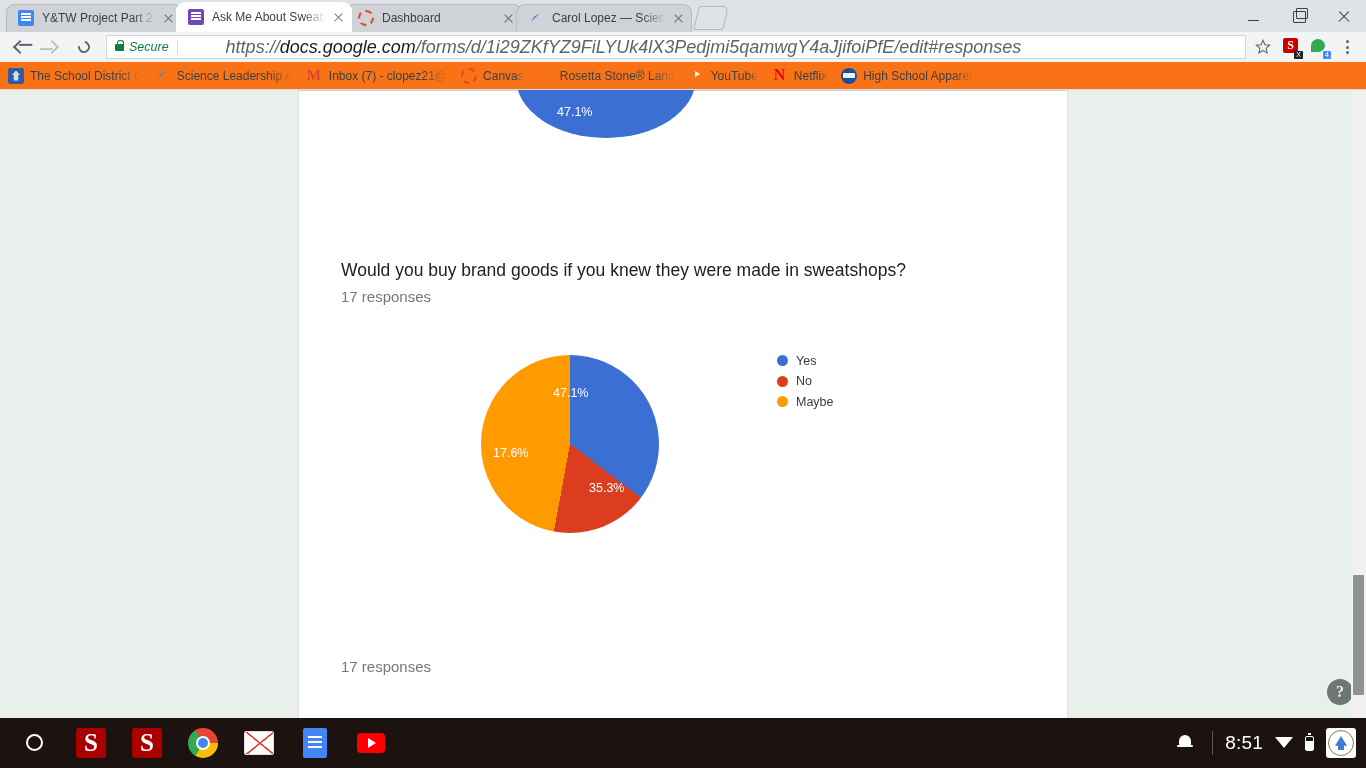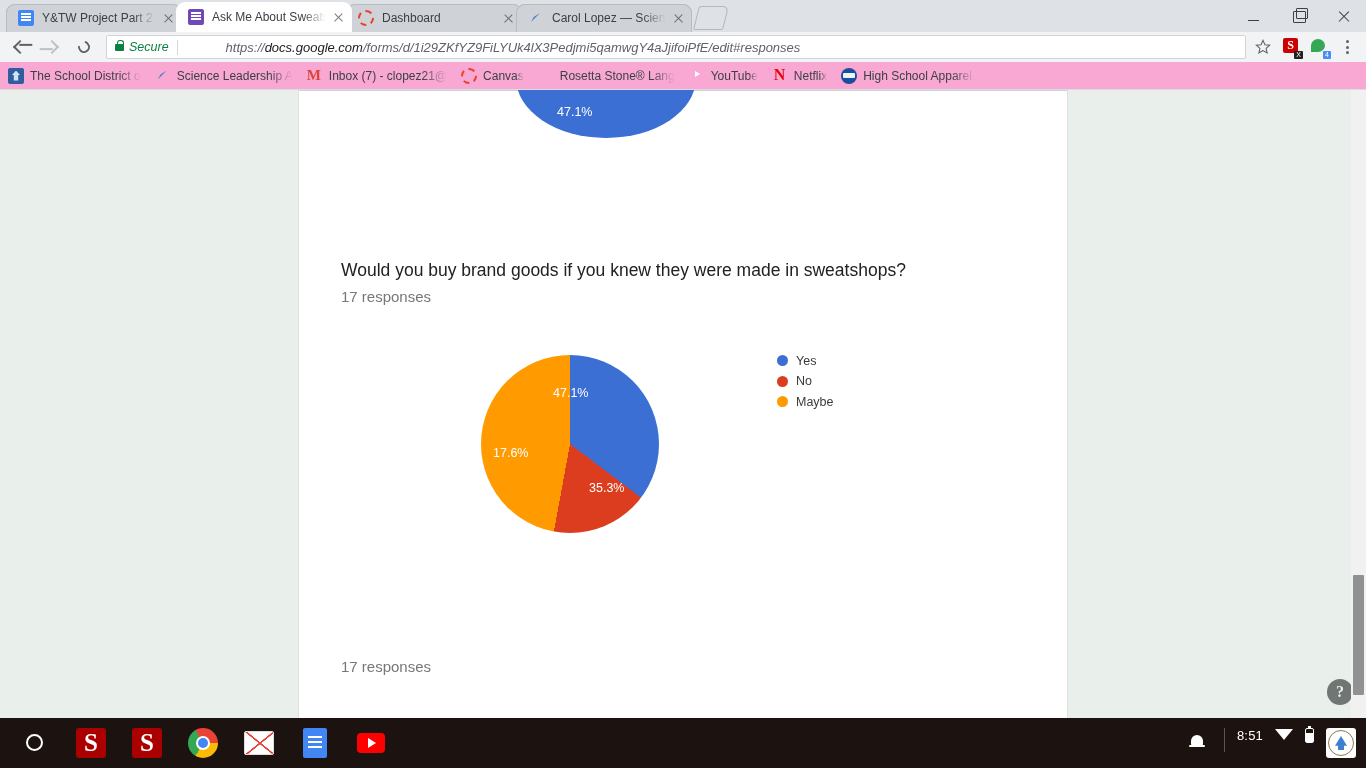--- a/index.html
+++ b/index.html
@@ -94,21 +94,21 @@
     border:2px solid #5f6368; border-radius:50%; border-top-color:transparent; transform: rotate(-35deg); }
   .omnibox {
     flex:1 1 auto; height:24px; background:#fff; border:1px solid #d2d4d7; border-radius:2px;
     display:flex; align-items:center; padding:0 6px 0 8px; font-size:13px; margin:0 4px;font-style:italic;
   }
   .lock { width:9px; height:7px; background:#0b8043; border-radius:1px; position:relative; margin-right:5px; flex:0 0 9px; }
   .lock::before { content:""; position:absolute; left:2px; top:-4px; width:5px; height:5px;
     border:1.4px solid #0b8043; border-bottom:none; border-radius:3px 3px 0 0; }
   .secure { color:#0b8043; font-size:12.5px; margin-right:8px; white-space:nowrap; }
   .sep { width:1px; height:15px; background:#d7d7d7; margin-right:8px; flex:0 0 1px; }
-  .url { font-size:13px; color:#5f6368; white-space:nowrap; overflow:hidden;padding-left:40px; }
+  .url { font-size:18px; color:#5f6368; white-space:nowrap; overflow:hidden;padding-left:40px; }
   .url b { color:#202124; font-weight:400; }
   .url .proto { color:#5f6368; }
   .star { width:26px; height:26px; position:relative; flex:0 0 26px; }
   .star svg { position:absolute; left:5px; top:5px; }
   .ext { width:26px; height:26px; position:relative; flex:0 0 26px; margin-left:2px; }
   .ext-s {
     position:absolute; left:5px; top:4px; width:15px; height:15px; background:#c00; border-radius:2px;
     color:#fff; font-weight:bold; font-size:12px; text-align:center; line-height:15px;
     font-family:"Liberation Serif", serif;
   }
@@ -118,21 +118,21 @@
   }
   .ext-badge.blue { background:#4a8cf7; }
   .bubble {
     position:absolute; left:5px; top:5px; width:14px; height:13px; background:#34a853; border-radius:50% 50% 50% 0;
   }
   .kebab { width:26px; height:26px; position:relative; flex:0 0 26px; margin-left:2px; }
   .kebab span { position:absolute; left:12px; width:3px; height:3px; border-radius:50%; background:#5f6368; }
   .kebab span:nth-child(1){ top:6px; } .kebab span:nth-child(2){ top:11.5px; } .kebab span:nth-child(3){ top:17px; }
 
   
-  .bookmarks { height:28px; background:#f9a8d4; display:flex; align-items:center; padding:0 8px;
+  .bookmarks { height:28px; background:#f97316; display:flex; align-items:center; padding:0 8px;
     border-bottom:1px solid #dadce0; font-size:12px; color:#3c4043; overflow:hidden; }
   .bm { display:flex; align-items:center; margin-right:14px; white-space:nowrap; max-width:155px; }
   .bm .bmi { width:16px; height:16px; flex:0 0 16px; margin-right:6px; position:relative; }
   .bm .bml { overflow:hidden; -webkit-mask-image: linear-gradient(to right,#000 80%,transparent 100%);
     mask-image: linear-gradient(to right,#000 80%,transparent 100%); }
   .bmi-sdp { background:#2f5d9e; border-radius:2px; position:relative; }
   .bmi-sdp::after { content:"";position:absolute;left:4px;top:3px;width:8px;height:10px;background:#cfe3f7;
     clip-path: polygon(50% 0,100% 45%,78% 45%,78% 100%,22% 100%,22% 45%,0 45%); }
   .bmi-gmail { position:relative; }
   .bmi-gmail::after { content:"M"; position:absolute; left:0; top:-1px; font-size:15px; font-weight:bold; color:#DB4437;
@@ -211,21 +211,21 @@
     border:1px solid #ddd; }
   .ic-gmail::after { content:""; position:absolute; left:-1px; top:-1px; width:32px; height:26px;
     background:linear-gradient(to bottom right, transparent 46%, #ea4335 47%, #ea4335 50%, transparent 51%),
                linear-gradient(to bottom left, transparent 46%, #ea4335 47%, #ea4335 50%, transparent 51%); }
   .ic-docs { width:24px;height:30px;margin:2px 5px; background:#4285F4; border-radius:2px; position:relative; }
   .ic-docs::after { content:"";position:absolute;left:5px;top:8px;width:14px;height:2px;background:#fff;
     box-shadow:0 5px 0 #fff,0 10px 0 #fff; }
   .ic-yt { width:28px;height:20px;margin:7px 3px; background:#FF0000; border-radius:4px; position:relative; }
   .ic-yt::after { content:""; position:absolute; left:11px; top:5px; border-left:8px solid #fff;
     border-top:5px solid transparent; border-bottom:5px solid transparent; }
-  .shelf-right { margin-left:auto; display:flex; align-items:flex-start; color:#fff; font-size:13px; gap:0; }
+  .shelf-right { margin-left:auto; display:flex; align-items:center; color:#fff; font-size:19px; gap:0; }
   .bell { width:30px;height:30px;position:relative; }
   .bell::before { content:""; position:absolute; left:9px; top:7px; width:12px; height:11px; background:#fff;
     border-radius:6px 6px 2px 2px; }
   .bell::after { content:""; position:absolute; left:7px; top:17px; width:16px; height:2px; background:#fff; border-radius:1px; }
   .vdiv { width:1px; height:24px; background:#5c5250; margin:0 12px; }
   .clock { margin-right:12px; letter-spacing:.2px; }
   .wifi { width:18px; height:14px; position:relative; margin-right:12px; }
   .wifi::after { content:""; position:absolute; left:0; top:1px; border-left:9px solid transparent;
     border-right:9px solid transparent; border-top:11px solid #fff; }
   .battery { width:9px; height:15px; border:1.6px solid #fff; border-radius:2px; margin-right:12px; position:relative; }

